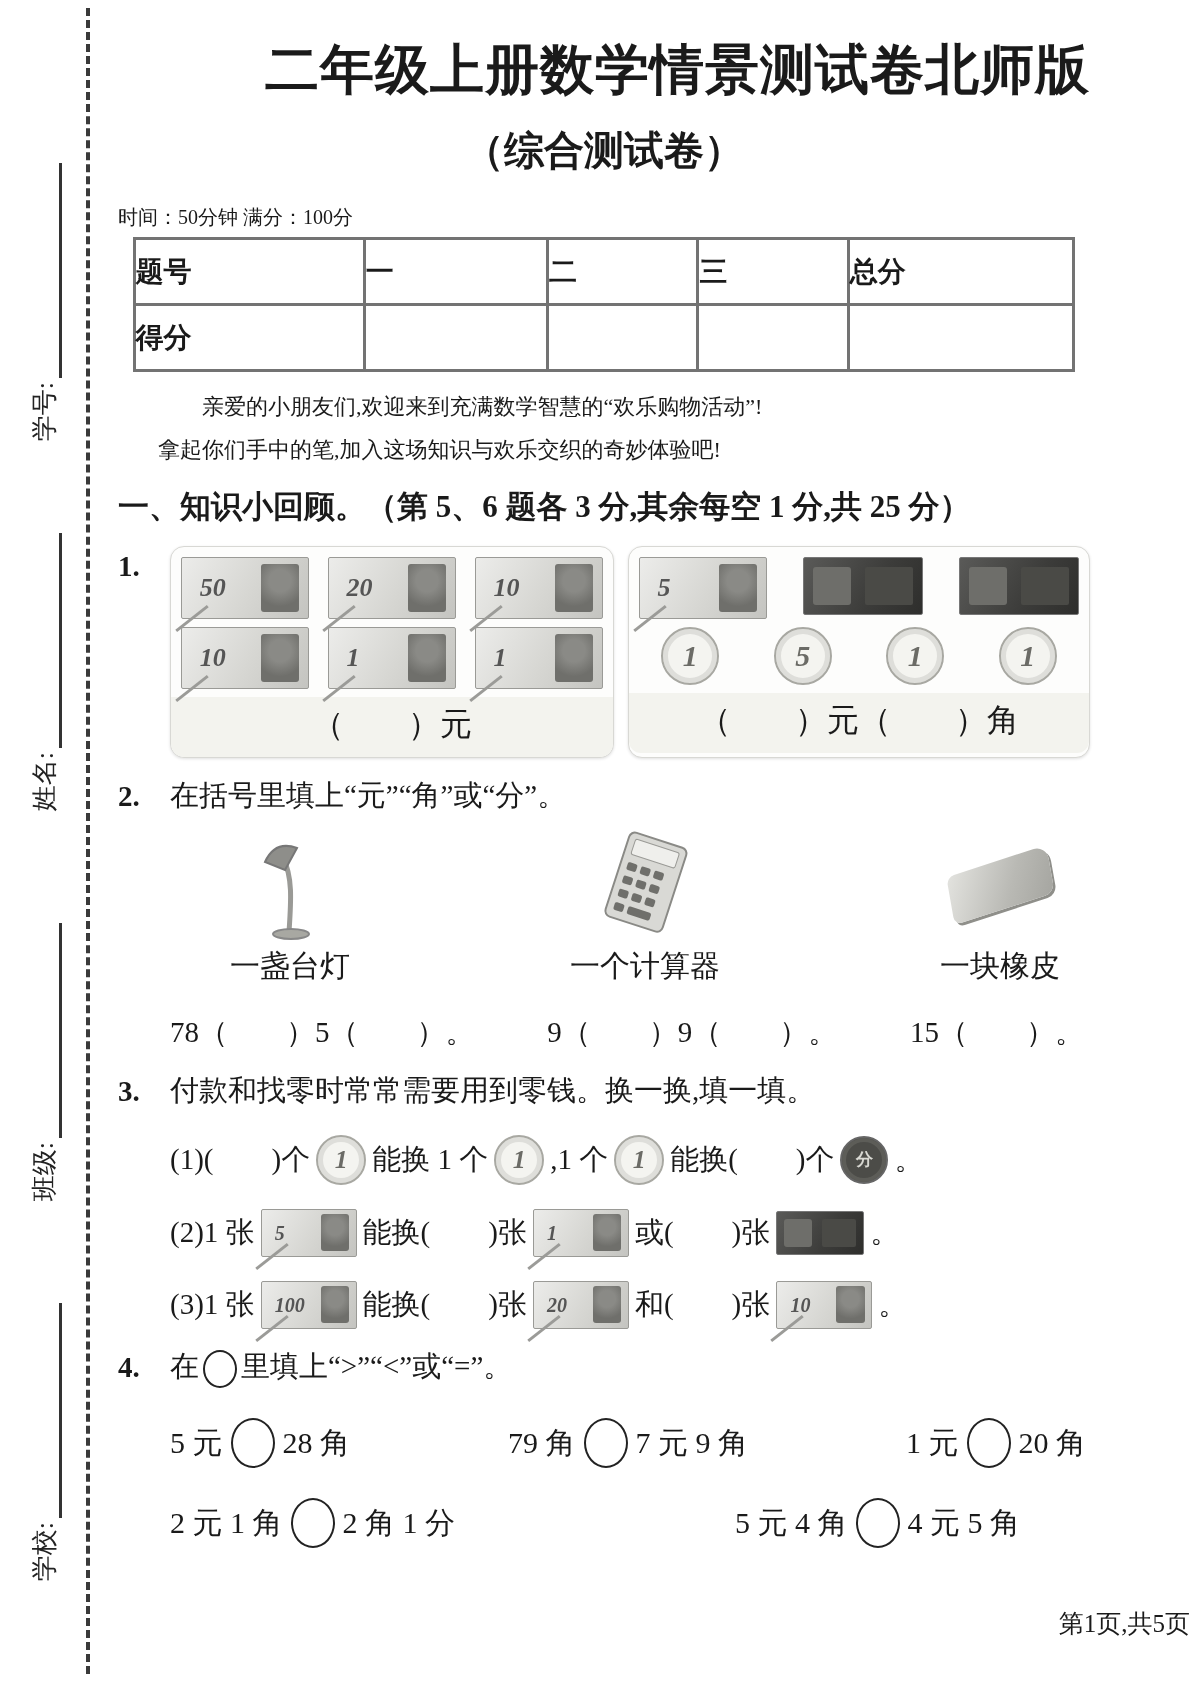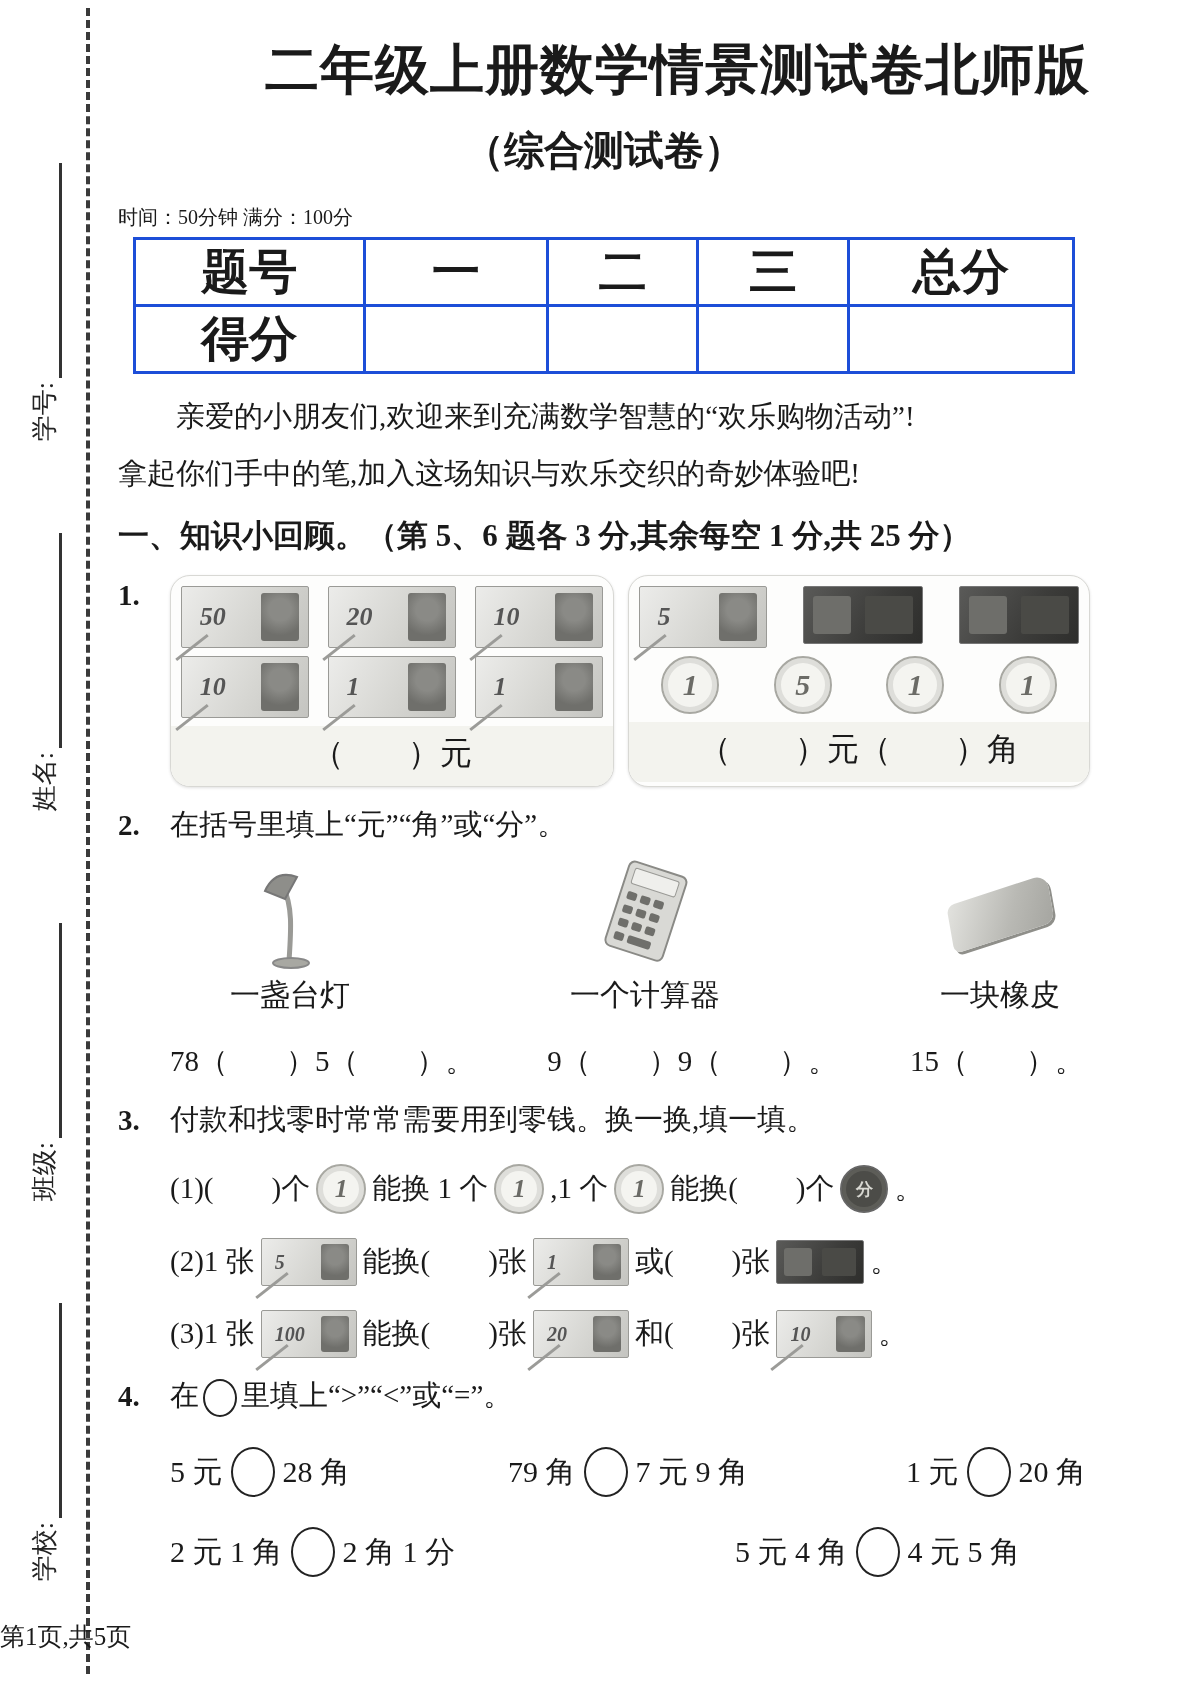--- a/index.html
+++ b/index.html
@@ -32,37 +32,37 @@
 
   
   .main { position:absolute; left:118px; right:100px; top:0; }
 
   .title { text-align:right; margin-top:34px; font-size:54px; font-weight:bold; letter-spacing:1px; }
   .subtitle { text-align:center; margin-top:16px; font-size:40px; font-weight:bold; }
   .meta { margin-top:26px; font-size:20px; padding-right:4px; }
 
   table.score { border-collapse:collapse; width:97%; margin:6px auto 0 auto; table-layout:fixed; }
   table.score td {
-    border:3px solid #1d4ed8; text-align:center; height:66px;
-    font-size:48px; font-weight:bold;
+    border:3px solid #737373; text-align:left; height:66px;
+    font-size:28px; font-weight:bold;
   }
   td.c0 { width:24.5%; } td.c1 { width:19.5%; } td.c2 { width:16%; } td.c3 { width:16%; } td.c4 { width:24%; }
 
-  .intro { margin-top:14px; font-size:29px; line-height:1.95; }
+  .intro { margin-top:14px; font-size:22px; line-height:1.95;margin-left:40px; }
   .intro .l1 { text-indent:2em; }
 
   .section-head { margin-top:14px; font-size:31px; font-weight:bold; }
 
   .q { display:flex; margin-top:18px; }
   .q-num { width:52px; font-size:29px; font-weight:bold; padding-top:4px; flex:0 0 auto; }
   .q-body { flex:1; font-size:29px; }
 
   
   .money-box {
-    border:1px solid #d8d8d4; border-radius:20px; background:#fdfdfc;
+    border:1px solid #d8d8d4; border-radius:14px; background:#fdfdfc;
     box-shadow:0 1px 3px rgba(0,0,0,0.12);
     padding:10px 10px 0 10px; overflow:hidden;
   }
   .money-row { display:flex; gap:10px; justify-content:space-between; margin-bottom:8px; }
   .caption {
     background:#f3f3ee; margin:0 -10px; padding:6px 0 10px 0;
     text-align:center; font-size:32px; border-radius:0 0 12px 12px;
   }
   .note {
     position:relative; display:inline-block;
@@ -145,21 +145,21 @@
   .cmp-circle {
     display:inline-block; width:44px; height:50px; border:2px solid #222;
     border-radius:50%; vertical-align:middle; margin:0 8px;
   }
   .cmp-circle.small { width:34px; height:38px; margin:0 4px; }
   .q4-row { display:flex; margin-top:30px; font-size:30px; align-items:center; }
   .q4-row1 { justify-content:space-between; padding-right:4px; }
   .q4-row2 { justify-content:space-between; padding-right:70px; }
   .cmp { display:flex; align-items:center; }
 
-  .footer { position:absolute; bottom:29px; left:0; right:0; text-align:left; font-size:25px; }
+  .footer { position:absolute; bottom:42px; left:0; right:0; text-align:right; font-size:25px; }
 </style>
 </head>
 <body>
 
 <div class="page">
 
   <div class="seal-line"></div>
   <div class="side-field" style="top:282px;">
     <span>学号:</span>
     <span class="blank"></span>

